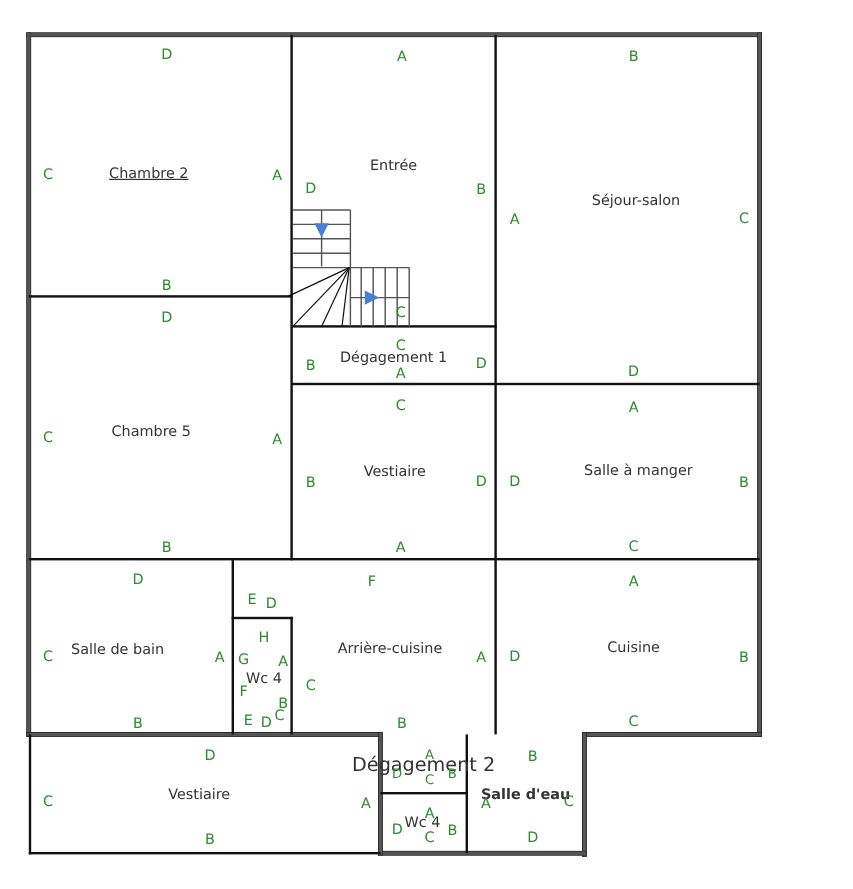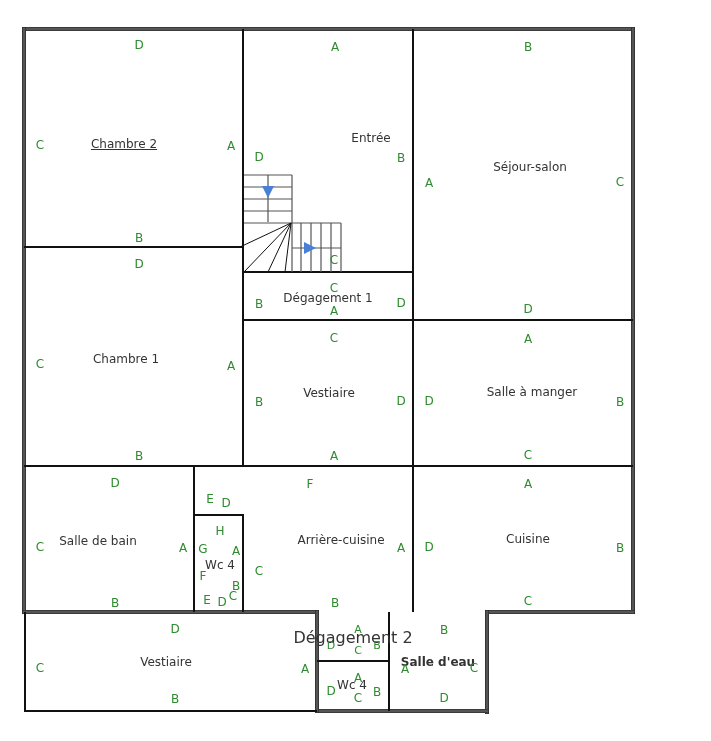--- a/index.html
+++ b/index.html
@@ -68,56 +68,56 @@
     <polygon points="262,186 274,186 268,198" fill="#4a7fd6"></polygon>
     <polygon points="304,242 316,248 304,254" fill="#4a7fd6"></polygon>
   </svg>
 
   <div id="labels">
       <div class="room-name" style="left: 124px; top: 144px; text-decoration: underline;">Chambre 2</div>
       <div class="mark" style="left: 139px; top: 45px;">D</div>
       <div class="mark" style="left: 40px; top: 145px;">C</div>
       <div class="mark" style="left: 231px; top: 146px;">A</div>
       <div class="mark" style="left: 139px; top: 238px;">B</div>
-      <div class="room-name" style="left: 328px; top: 138px; margin-left: 43px;">Entrée</div>
+      <div class="room-name" style="left: 328px; top: 138px;">Entrée</div>
       <div class="mark" style="left: 335px; top: 47px;">A</div>
       <div class="mark" style="left: 259px; top: 157px;">D</div>
       <div class="mark" style="left: 401px; top: 158px;">B</div>
       <div class="mark" style="left: 334px; top: 260px;">C</div>
       <div class="room-name" style="left: 530px; top: 167px;">Séjour-salon</div>
       <div class="mark" style="left: 528px; top: 47px;">B</div>
       <div class="mark" style="left: 429px; top: 183px;">A</div>
       <div class="mark" style="left: 620px; top: 182px;">C</div>
       <div class="mark" style="left: 528px; top: 309px;">D</div>
       <div class="room-name" style="left: 328px; top: 298px;">Dégagement 1</div>
       <div class="mark" style="left: 334px; top: 288px;">C</div>
       <div class="mark" style="left: 259px; top: 304px;">B</div>
       <div class="mark" style="left: 334px; top: 311px;">A</div>
       <div class="mark" style="left: 401px; top: 303px;">D</div>
-      <div class="room-name" style="left: 126px; top: 359px;">Chambre 1</div>
+      <div class="room-name" style="left: 126px; top: 359px;">Chambre 5</div>
       <div class="mark" style="left: 139px; top: 264px;">D</div>
       <div class="mark" style="left: 40px; top: 364px;">C</div>
       <div class="mark" style="left: 231px; top: 366px;">A</div>
       <div class="mark" style="left: 139px; top: 456px;">B</div>
       <div class="room-name" style="left: 329px; top: 393px;">Vestiaire</div>
       <div class="mark" style="left: 334px; top: 338px;">C</div>
       <div class="mark" style="left: 259px; top: 402px;">B</div>
       <div class="mark" style="left: 401px; top: 401px;">D</div>
       <div class="mark" style="left: 334px; top: 456px;">A</div>
       <div class="room-name" style="left: 532px; top: 392px;">Salle à manger</div>
       <div class="mark" style="left: 528px; top: 339px;">A</div>
       <div class="mark" style="left: 429px; top: 401px;">D</div>
       <div class="mark" style="left: 620px; top: 402px;">B</div>
       <div class="mark" style="left: 528px; top: 455px;">C</div>
       <div class="room-name" style="left: 98px; top: 541px;">Salle de bain</div>
       <div class="mark" style="left: 115px; top: 483px;">D</div>
       <div class="mark" style="left: 40px; top: 547px;">C</div>
       <div class="mark" style="left: 183px; top: 548px;">A</div>
       <div class="mark" style="left: 115px; top: 603px;">B</div>
-      <div class="room-name" style="left: 325px; top: 540px; margin-left: 16px;">Arrière-cuisine</div>
+      <div class="room-name" style="left: 325px; top: 540px;">Arrière-cuisine</div>
       <div class="mark" style="left: 310px; top: 484px;">F</div>
       <div class="mark" style="left: 210px; top: 499px;">E</div>
       <div class="mark" style="left: 226px; top: 503px;">D</div>
       <div class="mark" style="left: 259px; top: 571px;">C</div>
       <div class="mark" style="left: 401px; top: 548px;">A</div>
       <div class="mark" style="left: 335px; top: 603px;">B</div>
       <div class="room-name" style="left: 220px; top: 565px;">Wc 4</div>
       <div class="mark" style="left: 220px; top: 531px;">H</div>
       <div class="mark" style="left: 203px; top: 549px;">G</div>
       <div class="mark" style="left: 236px; top: 551px;">A</div>

